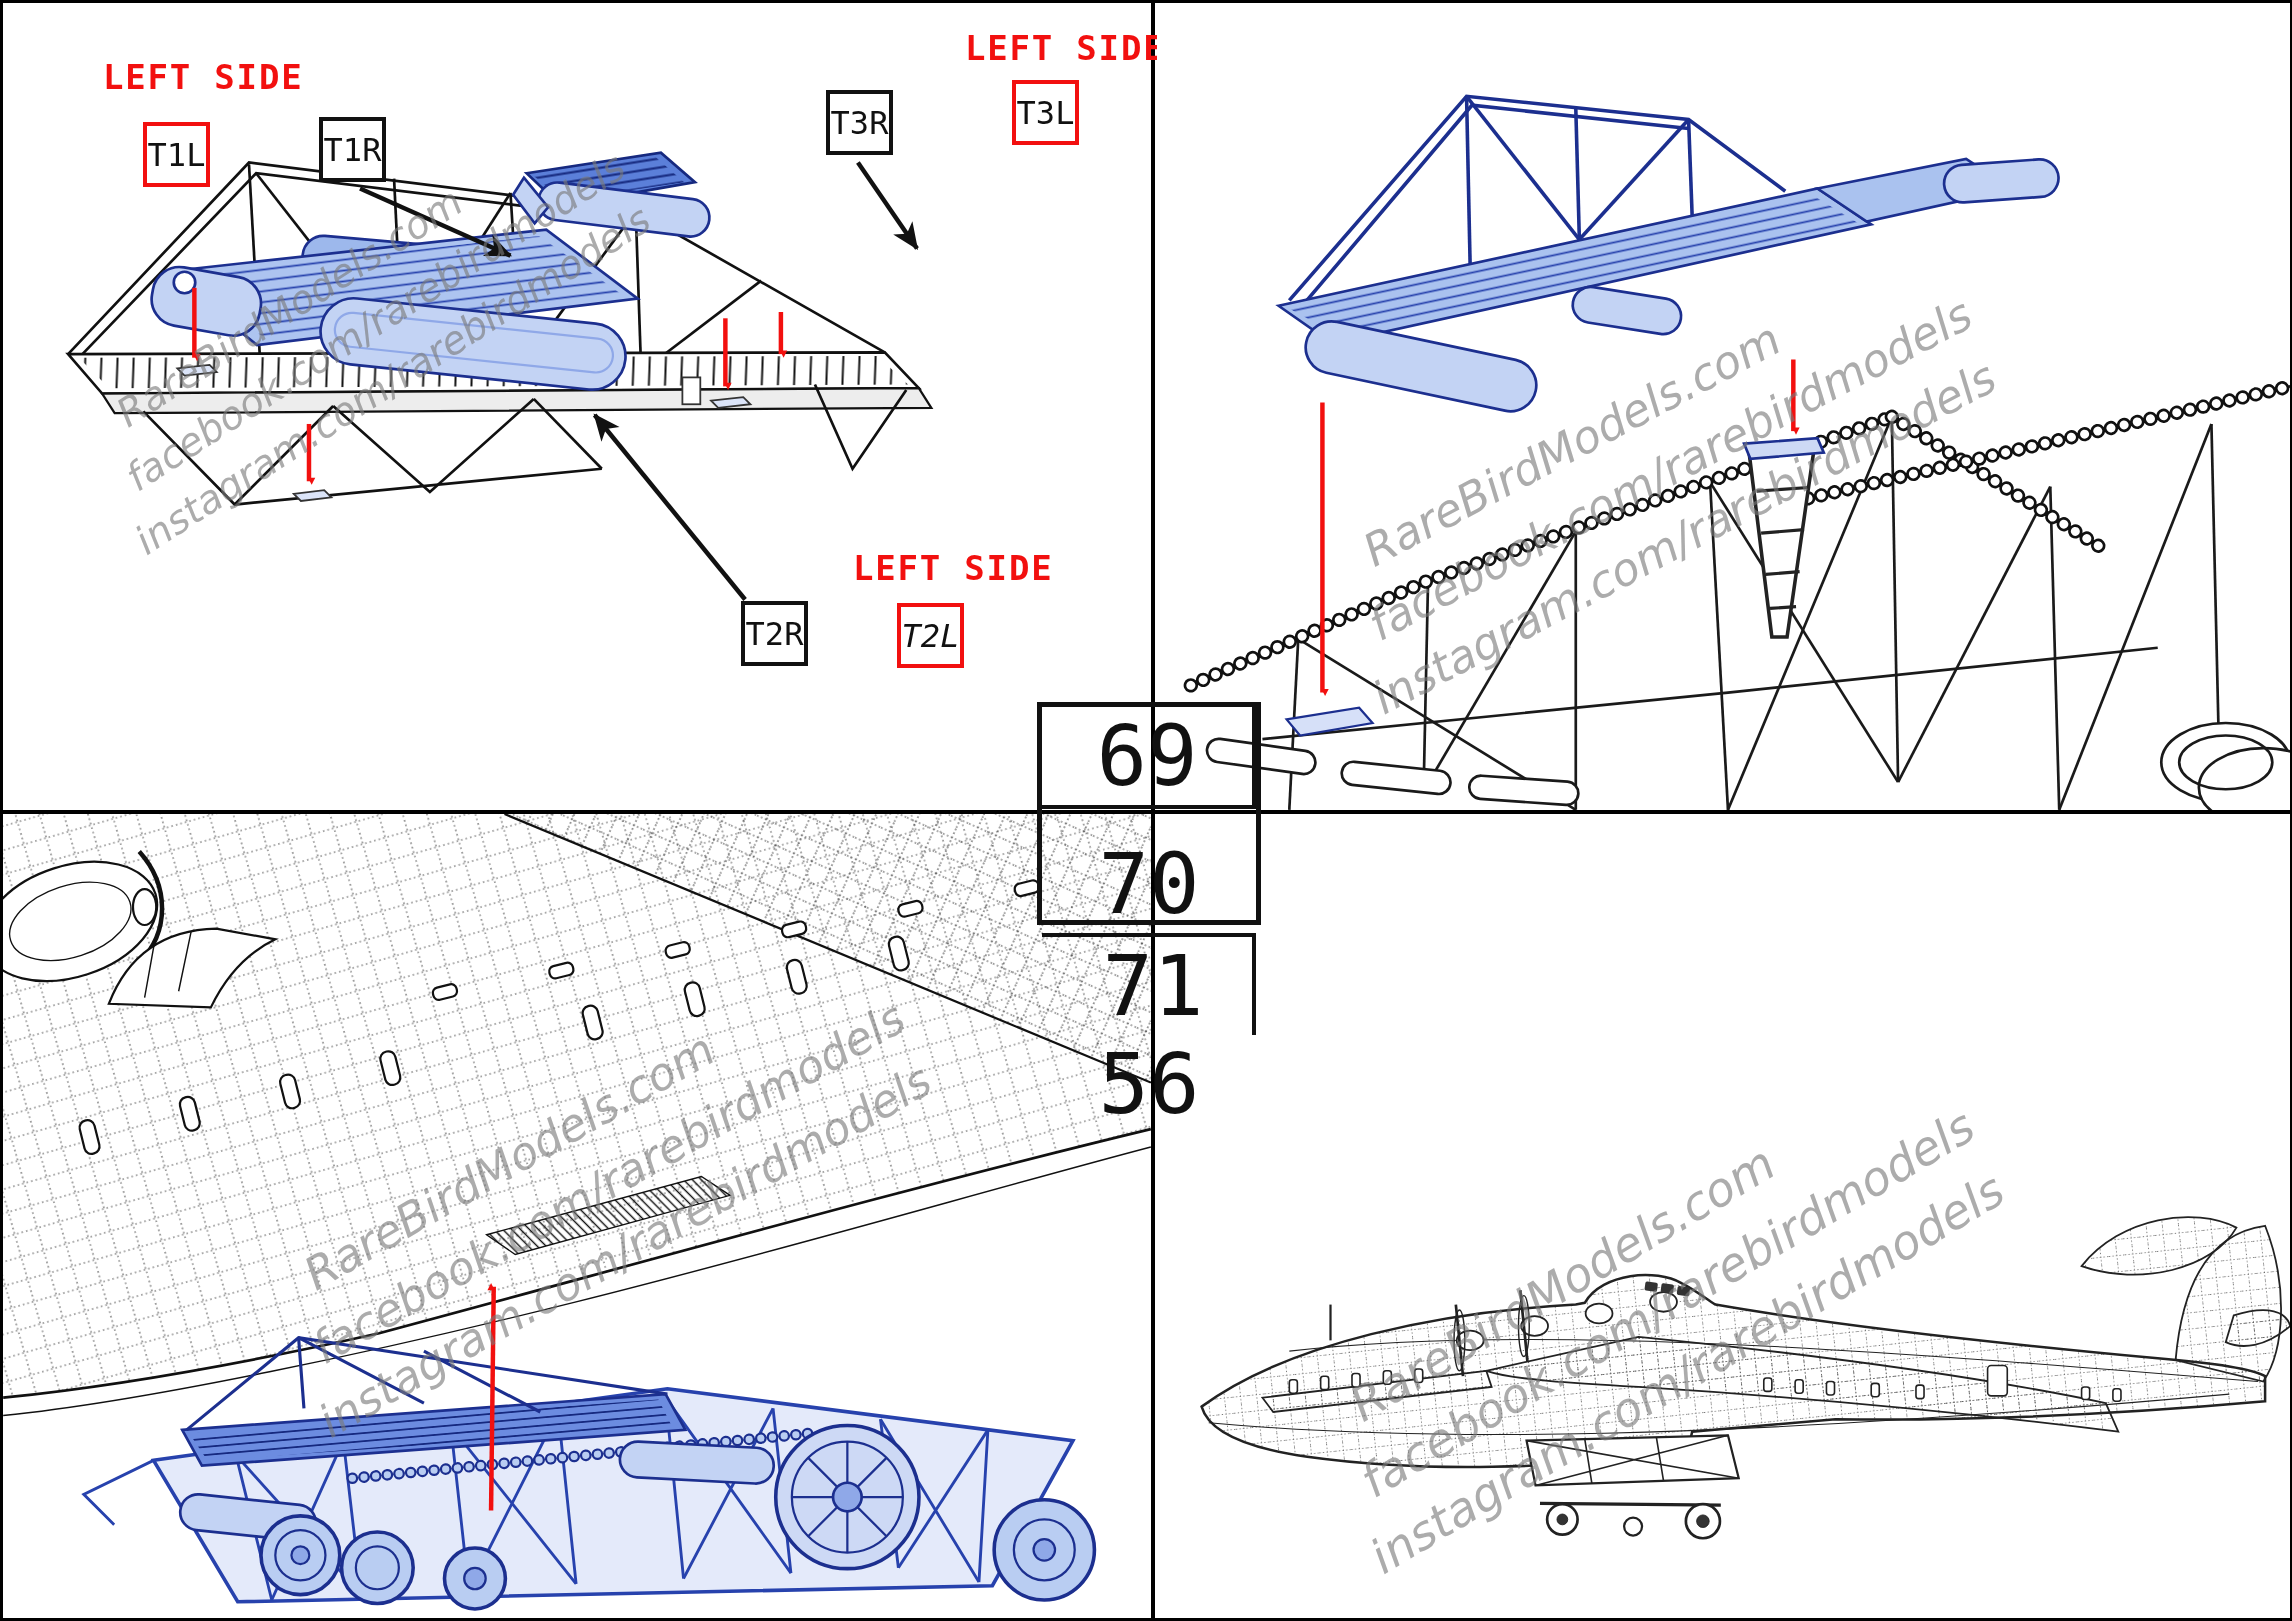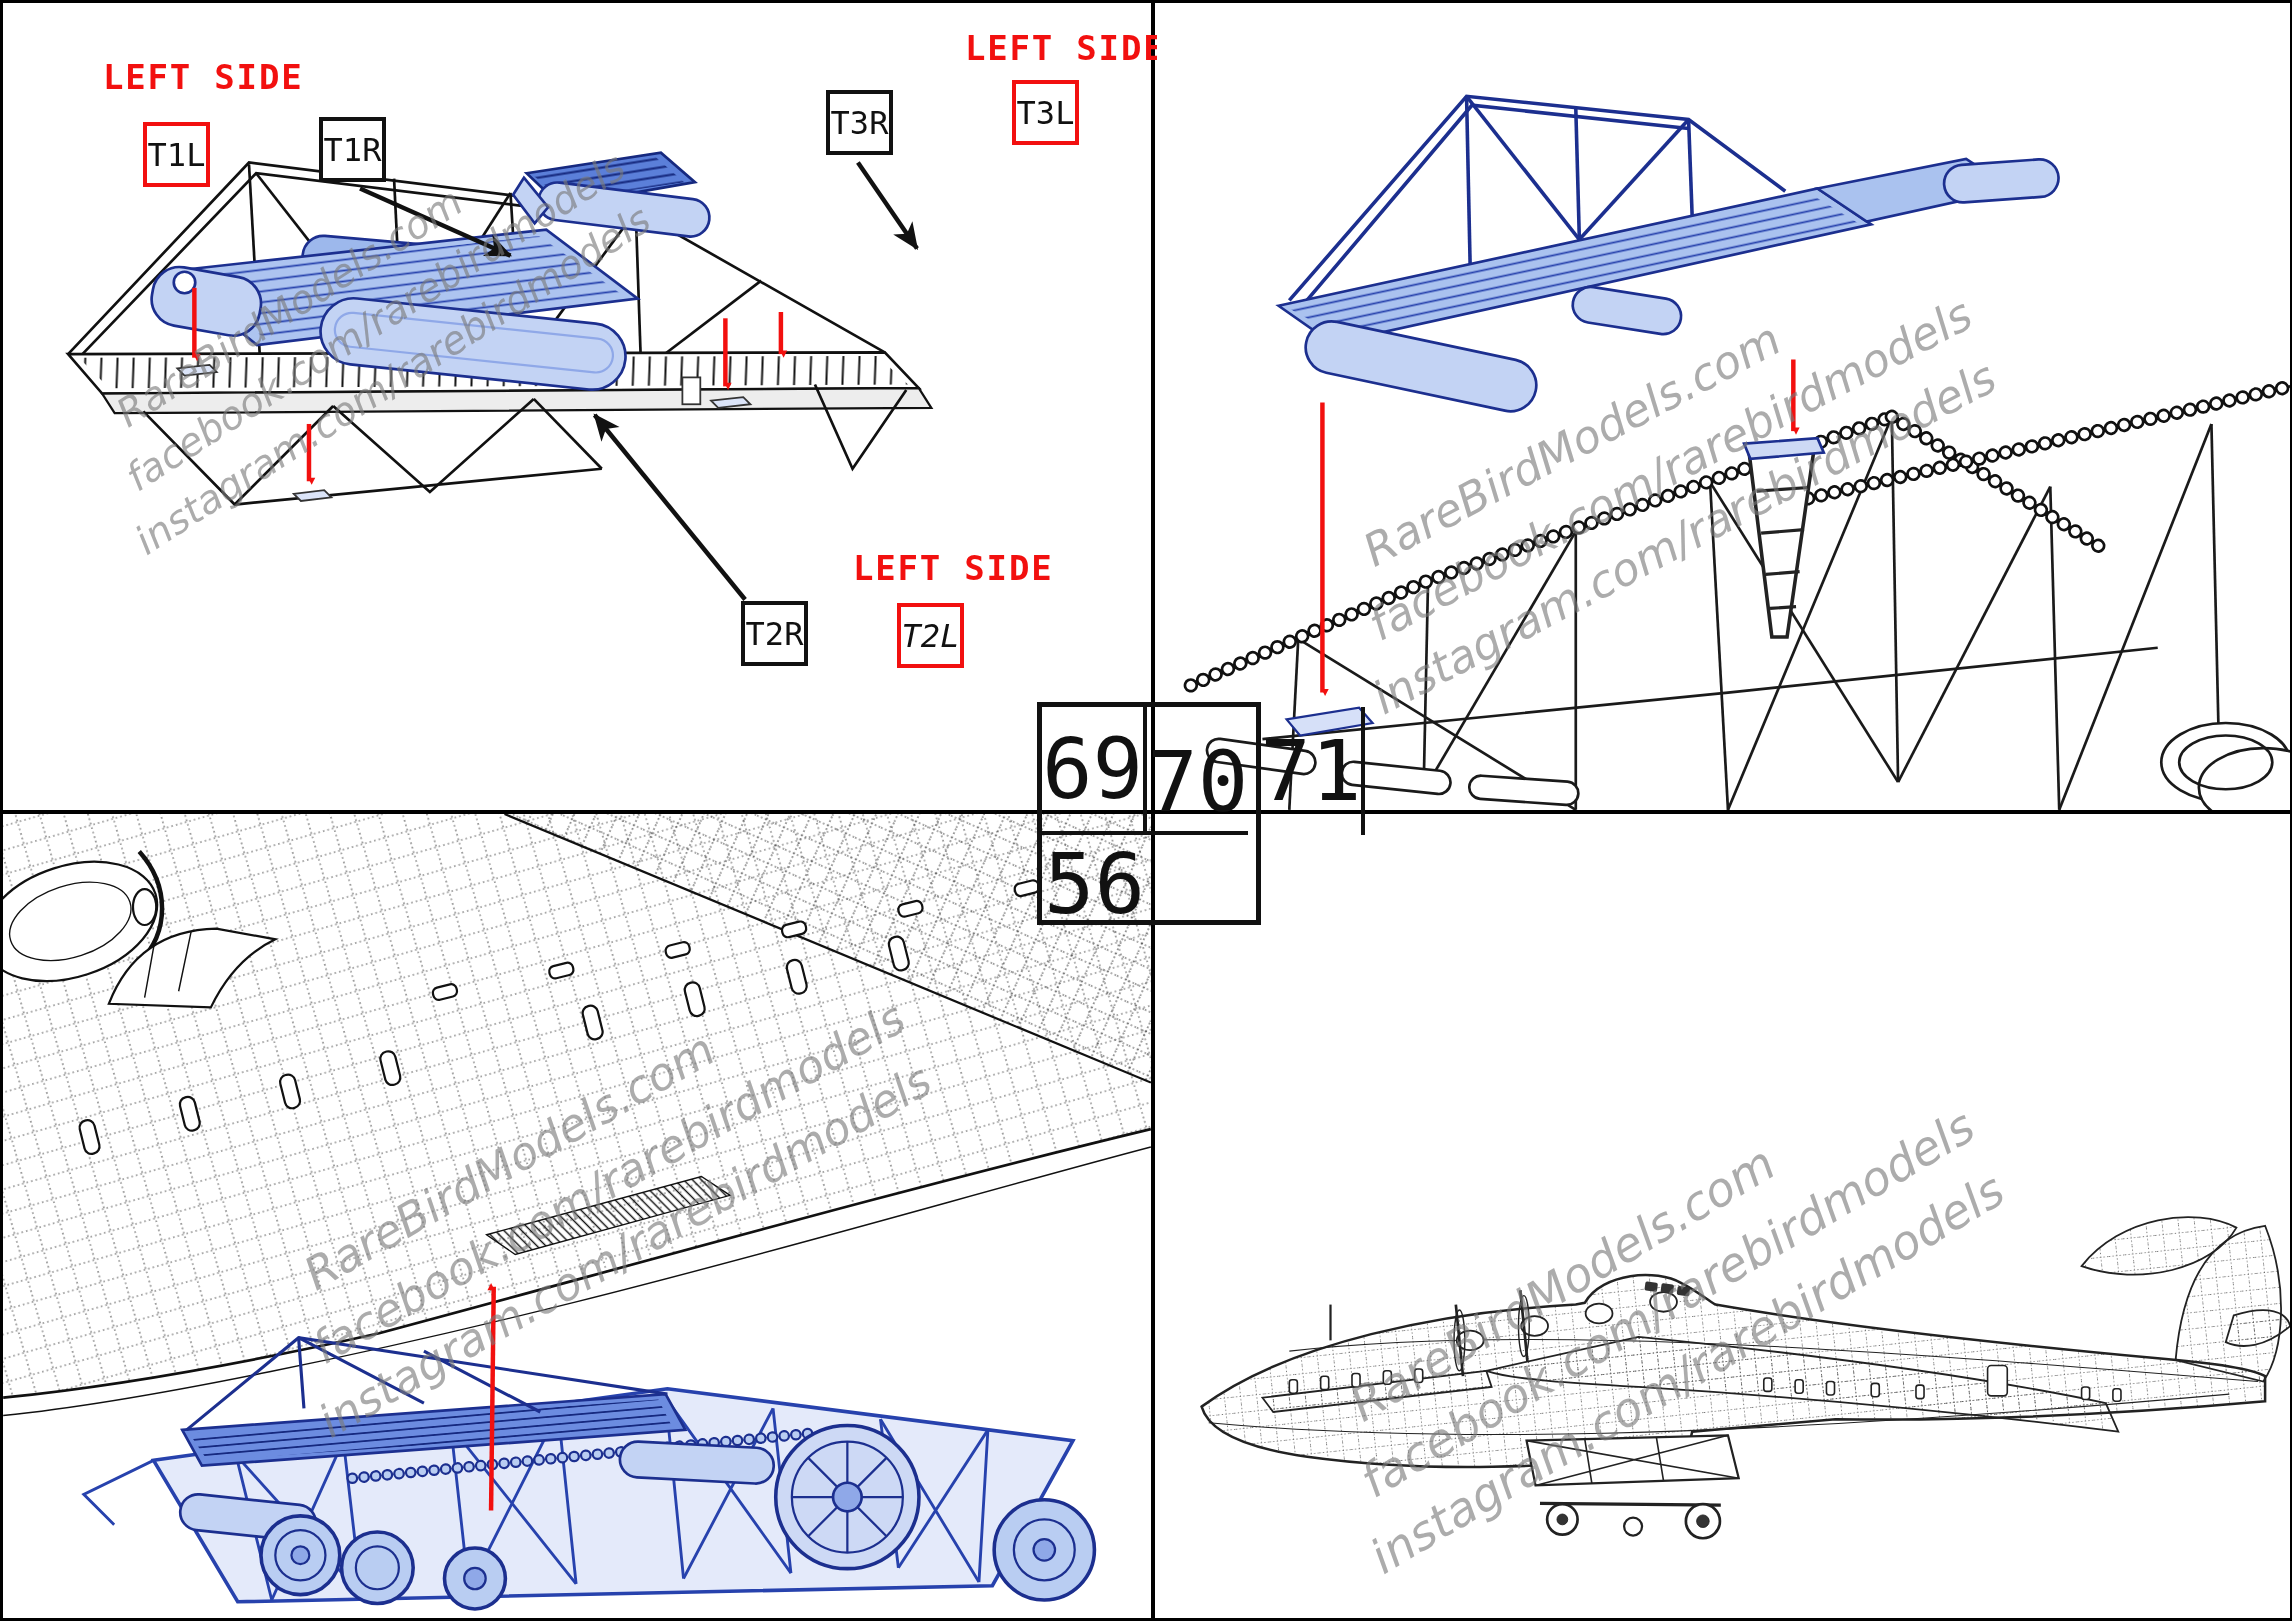--- a/index.html
+++ b/index.html
@@ -42,21 +42,21 @@
   .wm69 span:nth-child(3){margin-left:-54px;}
   .wm70 span:nth-child(2){margin-left:-30px;}
   .wm70 span:nth-child(3){margin-left:-61px;}
   .wm71 span:nth-child(2){margin-left:-30px;}
   .wm71 span:nth-child(3){margin-left:-61px;}
   .wm72 span:nth-child(2){margin-left:-30px;}
   .wm72 span:nth-child(3){margin-left:-61px;}
 
   .stepgrid{
     position:absolute;left:1034px;top:699px;width:224px;height:223px;
-    display:grid;grid-template-columns:1fr 1fr 1fr;grid-template-rows:1fr 1fr;
+    display:grid;grid-template-columns:1fr;grid-template-rows:1fr 1fr;
     border:5.4px solid #111;z-index:10;box-sizing:border-box;
   }
   .stepcell{
     display:flex;align-items:center;justify-content:center;
     font-size:84px;color:#111;box-sizing:border-box;
     font-family:"DejaVu Sans Mono","Liberation Mono",monospace;
   }
   .c69{border-right:4.5px solid #111;border-bottom:4.5px solid #111;}
   .c70{border-bottom:4.5px solid #111;margin-top:26px;}
   .c71{border-right:4.5px solid #111;padding-left:12px;}

